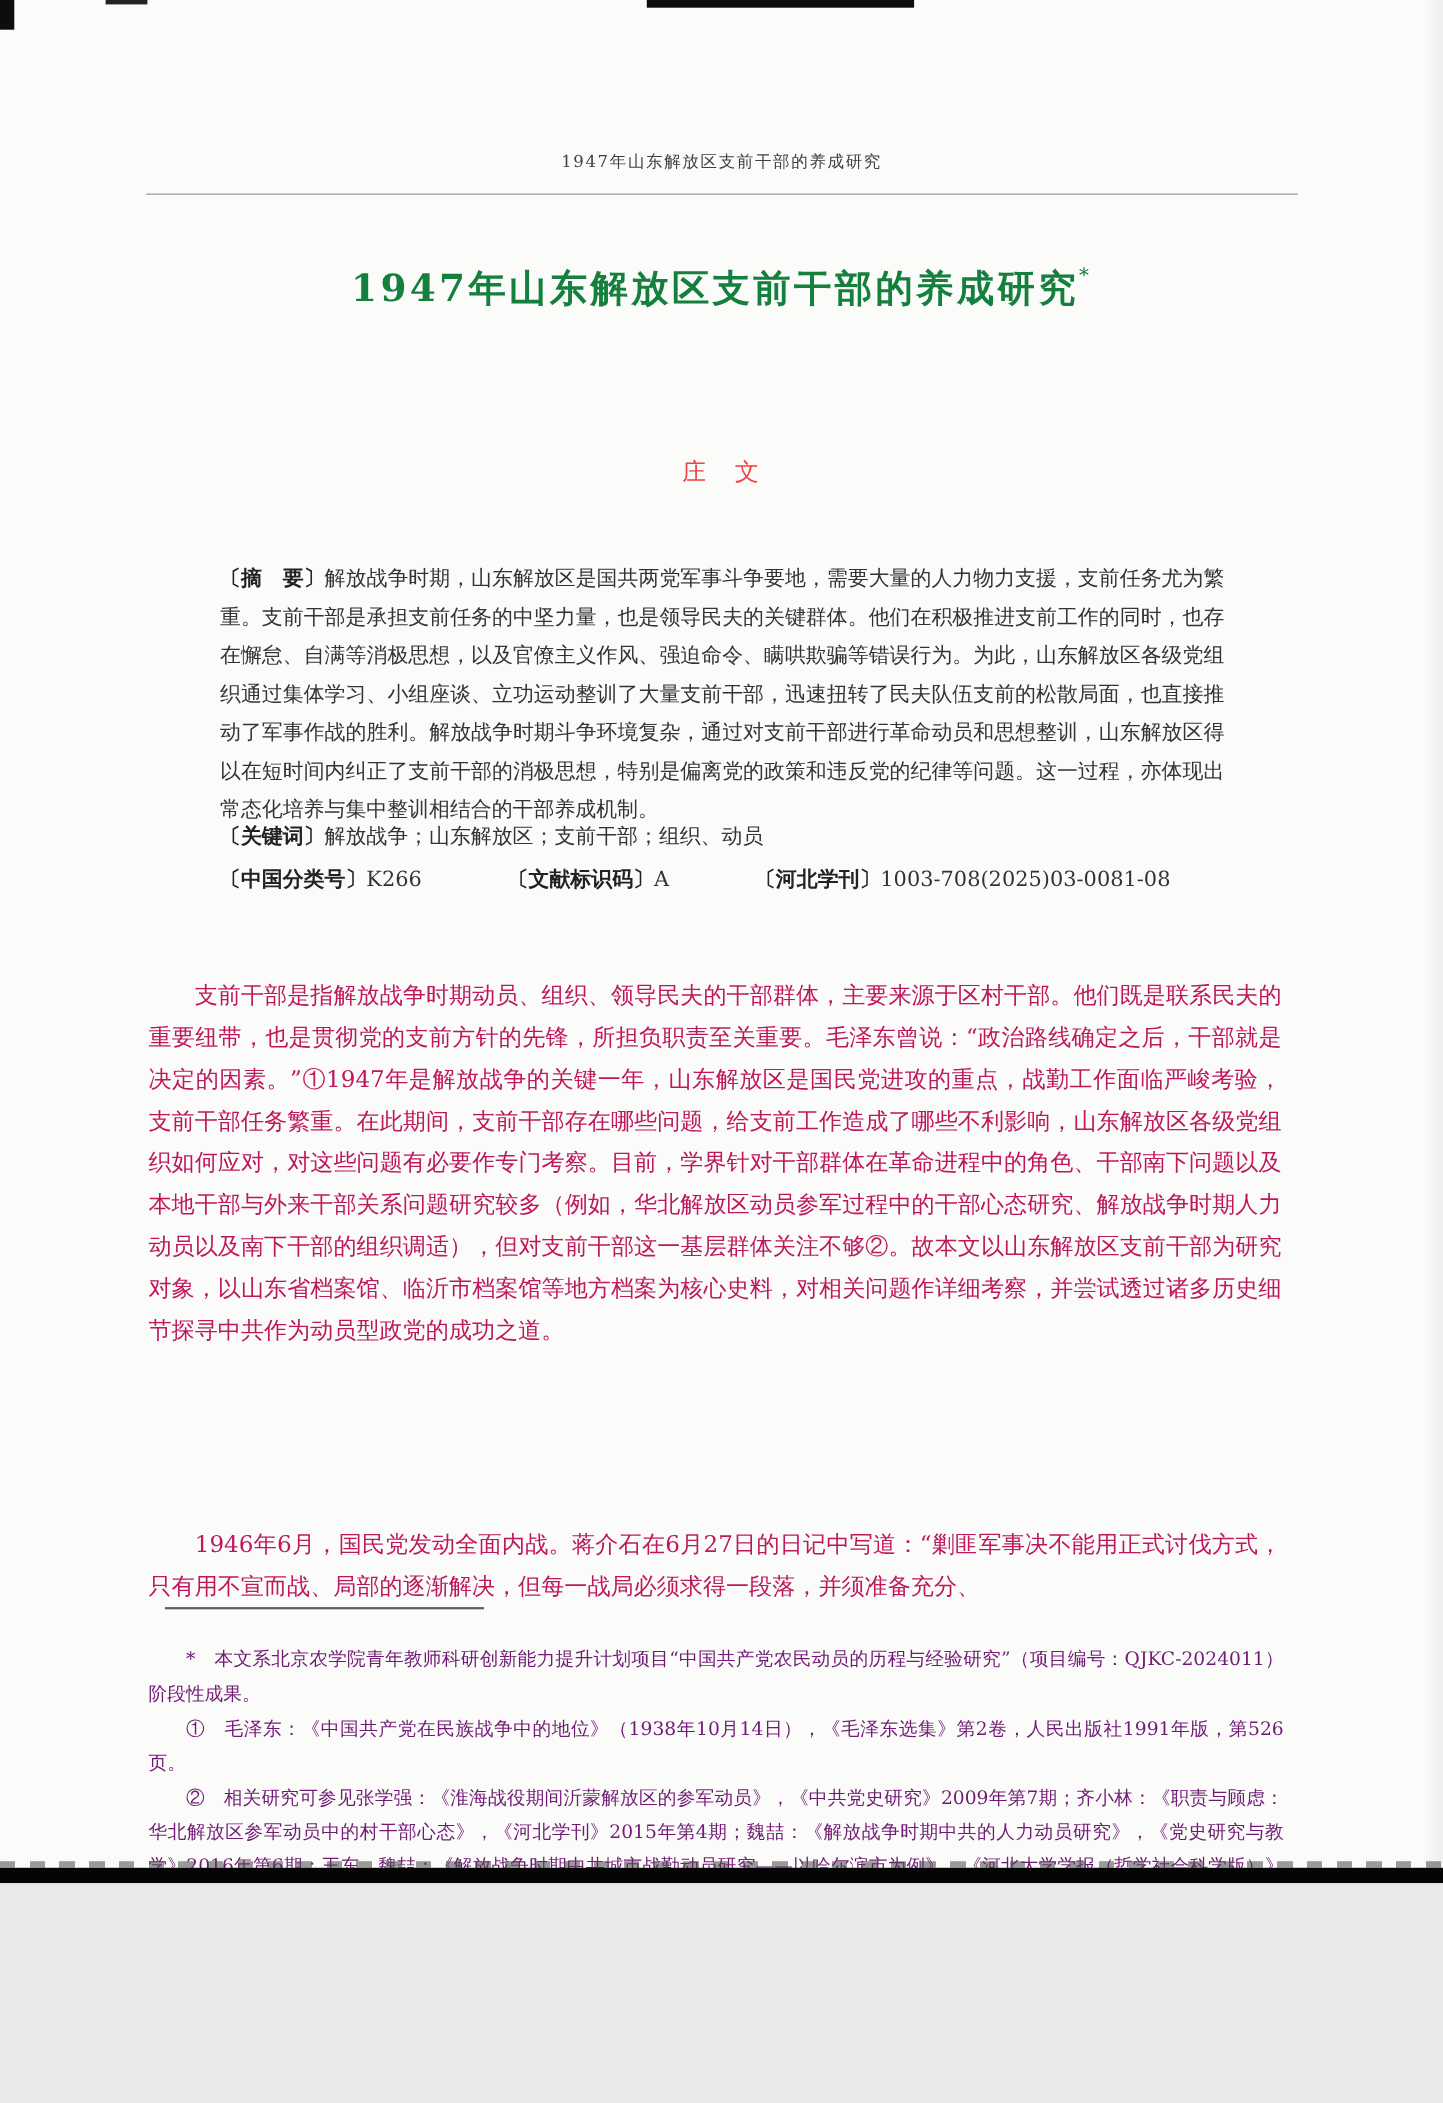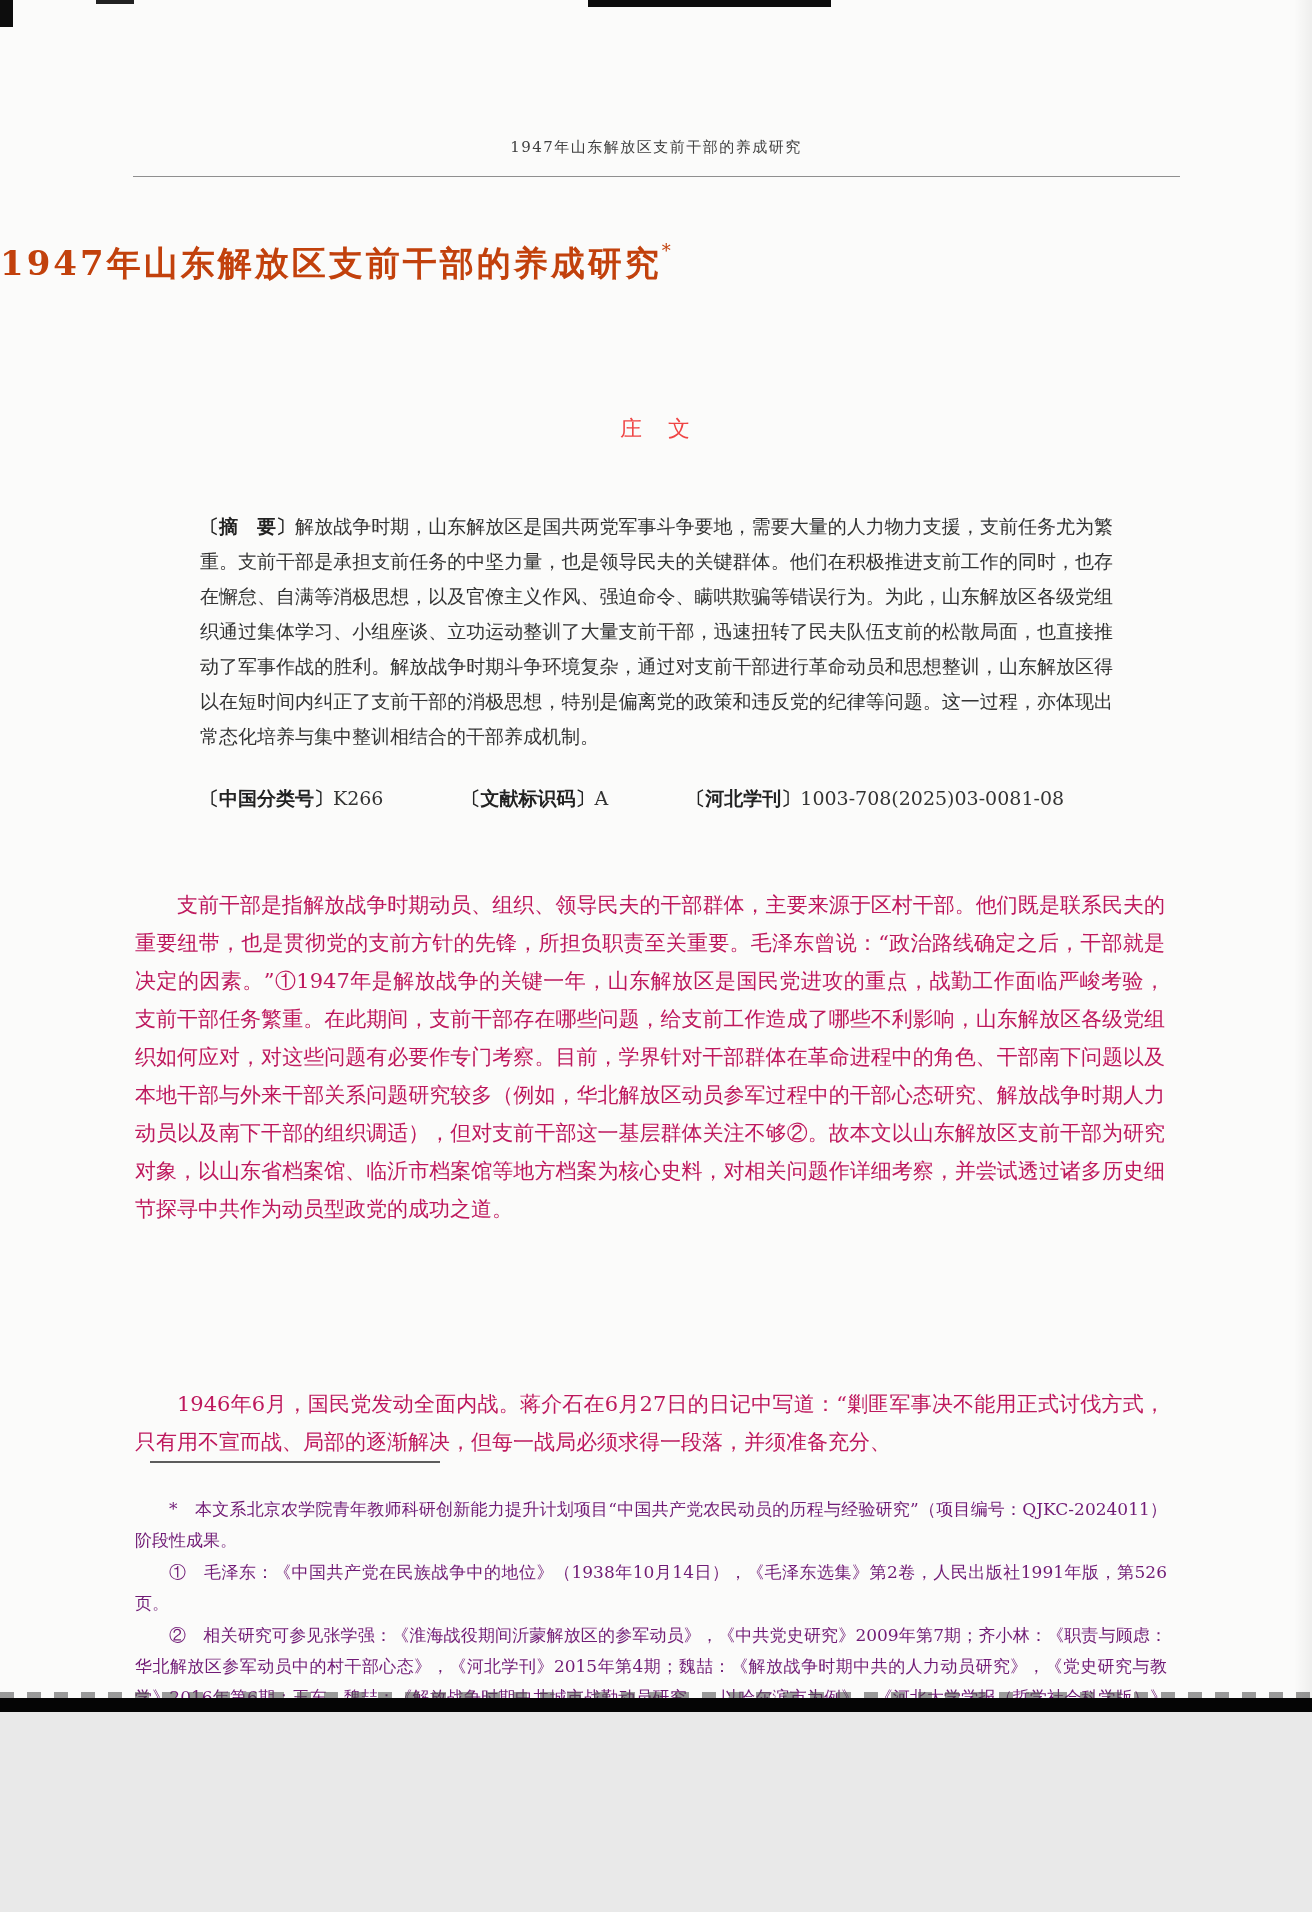--- a/index.html
+++ b/index.html
@@ -12,22 +12,22 @@
   .art-tl{position:absolute;left:0;top:0;width:13px;height:27px;background:#0d0d0d;}
   .art-strip{position:absolute;left:588px;top:0;width:243px;height:7px;background:#0d0d0d;}
   .art-dot{position:absolute;left:96px;top:0;width:38px;height:4px;background:#222;}
 
   
   .running-header{position:absolute;left:0;top:138px;width:100%;text-align:center;
     font-size:15px;letter-spacing:1.5px;color:#3f3f3f;}
   .header-rule{position:absolute;left:133px;top:176px;width:1047px;height:1px;background:#8f8f8f;}
 
   
-  .title{position:absolute;left:0;top:240px;width:100%;margin:0;
-    font-size:34px;font-weight:700;letter-spacing:3px;color:#c2410c;}
+  .title{position:absolute;left:0;top:240px;width:100%;text-align:center;margin:0;
+    font-size:34px;font-weight:700;letter-spacing:3px;color:#15803d;}
   .title sup{font-size:18px;font-weight:400;vertical-align:18px;}
   .author{position:absolute;left:0;top:414px;width:100%;text-align:center;
     font-size:22px;letter-spacing:2px;color:#ef4444;}
 
   
   .abstract-wrap{position:absolute;left:200px;top:509px;width:913px;}
   .abstract-wrap p{margin:0;font-size:19px;line-height:35px;text-align:justify;color:#333;}
   .fw-label{font-weight:700;color:#222;}
   .keywords-line{position:absolute;left:200px;top:747px;width:913px;font-size:19px;color:#333;}
   .class-line{position:absolute;left:200px;top:786px;width:940px;font-size:19px;color:#333;white-space:nowrap;}
@@ -70,20 +70,21 @@
   <div class="header-rule"></div>
 
   <h1 class="title"><span>1947年山东解放区支前干部的养成研究</span><sup>*</sup></h1>
 
   <div class="author">庄　文</div>
 
   <div class="abstract-wrap">
     <p><span class="fw-label">〔摘　要〕</span><span>解放战争时期，山东解放区是国共两党军事斗争要地，需要大量的人力物力支援，支前任务尤为繁重。支前干部是承担支前任务的中坚力量，也是领导民夫的关键群体。他们在积极推进支前工作的同时，也存在懈怠、自满等消极思想，以及官僚主义作风、强迫命令、瞒哄欺骗等错误行为。为此，山东解放区各级党组织通过集体学习、小组座谈、立功运动整训了大量支前干部，迅速扭转了民夫队伍支前的松散局面，也直接推动了军事作战的胜利。解放战争时期斗争环境复杂，通过对支前干部进行革命动员和思想整训，山东解放区得以在短时间内纠正了支前干部的消极思想，特别是偏离党的政策和违反党的纪律等问题。这一过程，亦体现出常态化培养与集中整训相结合的干部养成机制。</span></p>
   </div>
 
+  <div class="keywords-line"><span class="fw-label">〔关键词〕</span><span>解放战争；山东解放区；支前干部；组织、动员</span></div>
 
   <div class="class-line">
     <span class="class-seg"><span class="fw-label">〔中国分类号〕</span><span>K266</span></span>
     <span class="class-seg"><span class="fw-label">〔文献标识码〕</span><span>A</span></span>
     <span class="class-seg"><span class="fw-label">〔河北学刊〕</span><span>1003-708(2025)03-0081-08</span></span>
   </div>
 
   <p class="body-p p1">支前干部是指解放战争时期动员、组织、领导民夫的干部群体，主要来源于区村干部。他们既是联系民夫的重要纽带，也是贯彻党的支前方针的先锋，所担负职责至关重要。毛泽东曾说：“政治路线确定之后，干部就是决定的因素。”①1947年是解放战争的关键一年，山东解放区是国民党进攻的重点，战勤工作面临严峻考验，支前干部任务繁重。在此期间，支前干部存在哪些问题，给支前工作造成了哪些不利影响，山东解放区各级党组织如何应对，对这些问题有必要作专门考察。目前，学界针对干部群体在革命进程中的角色、干部南下问题以及本地干部与外来干部关系问题研究较多（例如，华北解放区动员参军过程中的干部心态研究、解放战争时期人力动员以及南下干部的组织调适），但对支前干部这一基层群体关注不够②。故本文以山东解放区支前干部为研究对象，以山东省档案馆、临沂市档案馆等地方档案为核心史料，对相关问题作详细考察，并尝试透过诸多历史细节探寻中共作为动员型政党的成功之道。</p>
 
 

